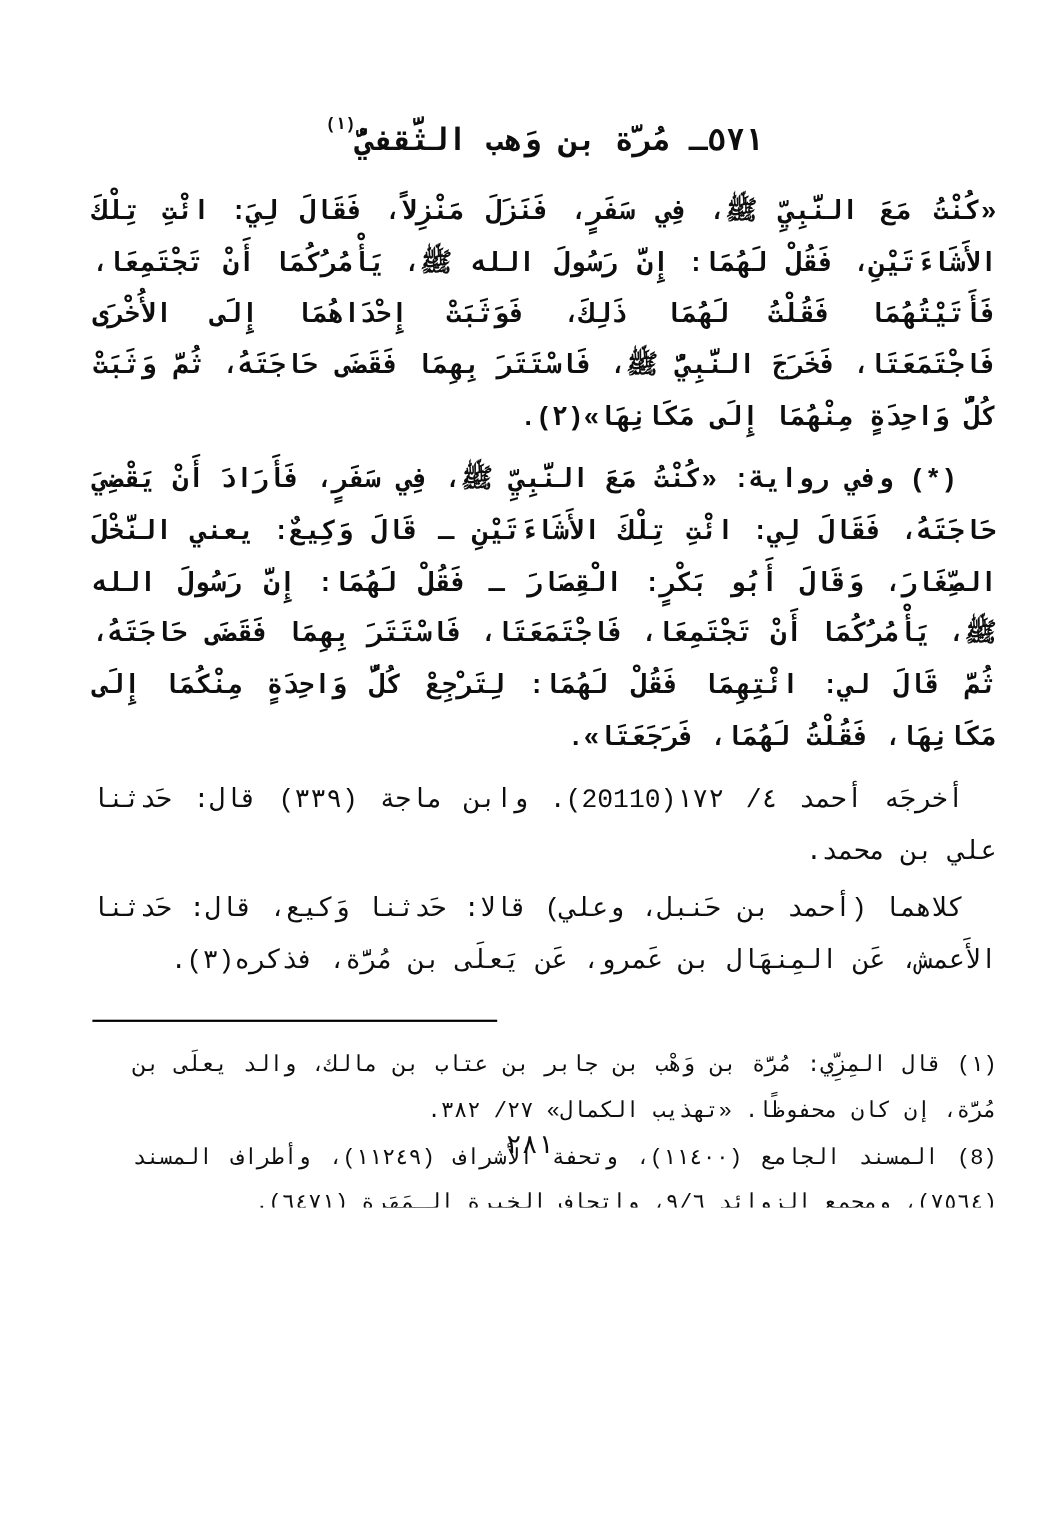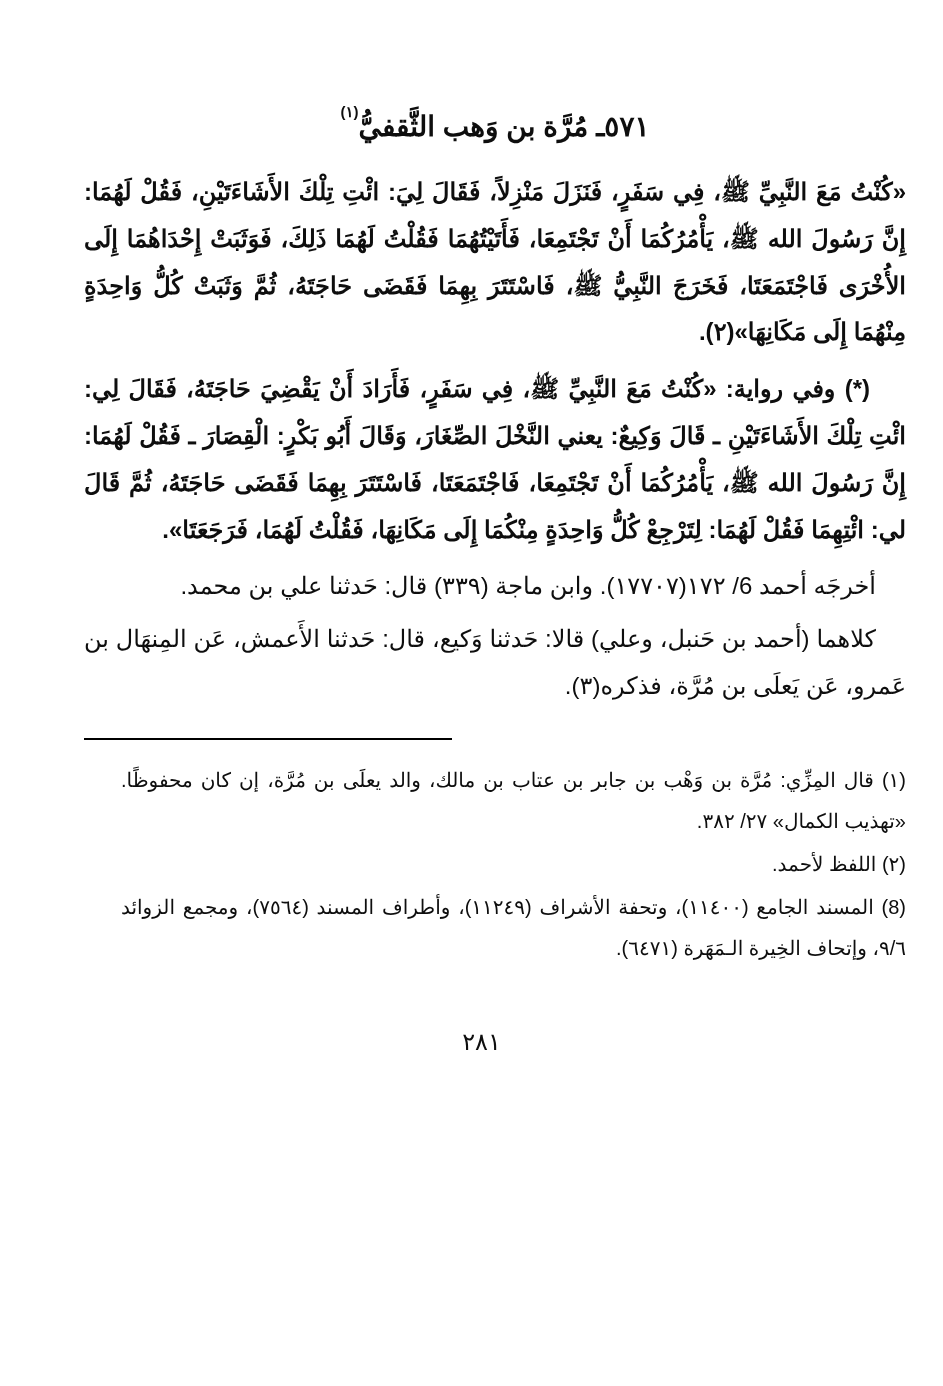--- a/index.html
+++ b/index.html
@@ -7,21 +7,21 @@
     background: #ffffff;
   }
   .page {
     position: relative;
     width: 943px;
     height: 1098px;
     margin: 0 auto;
     background: #ffffff;
     color: #0e0e0e;
     direction: rtl;
-    font-family: Liberation Sans, sans-serif;
+    font-family: Liberation Mono, monospace;
     padding: 110px 37px 0 84px;
     overflow: hidden;
   }
   .title {
     text-align: center;
     font-size: 28px;
     font-weight: bold;
     margin-bottom: 26px;
     letter-spacing: 0;
   }
@@ -91,27 +91,26 @@
 
   <h1 class="title">
     <span>٥٧١ـ مُرَّة بن وَهب الثَّقفيُّ</span><sup class="fn-ref">(١)</sup>
   </h1>
 
 
   <p class="matn">«كُنْتُ مَعَ النَّبِيِّ ﷺ، فِي سَفَرٍ، فَنَزَلَ مَنْزِلاً، فَقَالَ لِيَ: ائْتِ تِلْكَ الأَشَاءَتَيْنِ، فَقُلْ لَهُمَا: إِنَّ رَسُولَ الله ﷺ، يَأْمُرُكُمَا أَنْ تَجْتَمِعَا، فَأَتَيْتُهُمَا فَقُلْتُ لَهُمَا ذَلِكَ، فَوَثَبَتْ إِحْدَاهُمَا إِلَى الأُخْرَى فَاجْتَمَعَتَا، فَخَرَجَ النَّبِيُّ ﷺ، فَاسْتَتَرَ بِهِمَا فَقَضَى حَاجَتَهُ، ثُمَّ وَثَبَتْ كُلُّ وَاحِدَةٍ مِنْهُمَا إِلَى مَكَانِهَا»(٢).</p>
 
   <p class="matn indent">(*) وفي رواية: «كُنْتُ مَعَ النَّبِيِّ ﷺ، فِي سَفَرٍ، فَأَرَادَ أَنْ يَقْضِيَ حَاجَتَهُ، فَقَالَ لِي: ائْتِ تِلْكَ الأَشَاءَتَيْنِ ـ قَالَ وَكِيعٌ: يعني النَّخْلَ الصِّغَارَ، وَقَالَ أَبُو بَكْرٍ: الْقِصَارَ ـ فَقُلْ لَهُمَا: إِنَّ رَسُولَ الله ﷺ، يَأْمُرُكُمَا أَنْ تَجْتَمِعَا، فَاجْتَمَعَتَا، فَاسْتَتَرَ بِهِمَا فَقَضَى حَاجَتَهُ، ثُمَّ قَالَ لي: ائْتِهِمَا فَقُلْ لَهُمَا: لِتَرْجِعْ كُلُّ وَاحِدَةٍ مِنْكُمَا إِلَى مَكَانِهَا، فَقُلْتُ لَهُمَا، فَرَجَعَتَا».</p>
 
-  <p class="takhrij">أخرجَه أحمد 6/ ١٧٢(١٧٧٠٧). وابن ماجة (٣٣٩) قال: حَدثنا علي بن محمد.</p>
+  <p class="takhrij">أخرجَه أحمد ٤/ ١٧٢(20110). وابن ماجة (٣٣٩) قال: حَدثنا علي بن محمد.</p>
 
   <p class="takhrij">كلاهما (أحمد بن حَنبل، وعلي) قالا: حَدثنا وَكيع، قال: حَدثنا الأَعمش، عَن المِنهَال بن عَمرو، عَن يَعلَى بن مُرَّة، فذكره(٣).</p>
 
   <hr class="footnote-sep">
 
   <div class="footnotes">
     <p class="footnote">(١) قال المِزِّي: مُرَّة بن وَهْب بن جابر بن عتاب بن مالك، والد يعلَى بن مُرَّة، إن كان محفوظًا. «تهذيب الكمال» ٢٧/ ٣٨٢.</p>
-    <p class="footnote">(٢) اللفظ لأحمد.</p>
     <p class="footnote">(8) المسند الجامع (١١٤٠٠)، وتحفة الأشراف (١١٢٤٩)، وأطراف المسند (٧٥٦٤)، ومجمع الزوائد ٩/٦، وإتحاف الخِيرة الـمَهَرة (٦٤٧١).</p>
   </div>
 
   <div class="page-number">٢٨١</div>
 
 </div>
 
 </body></html>

